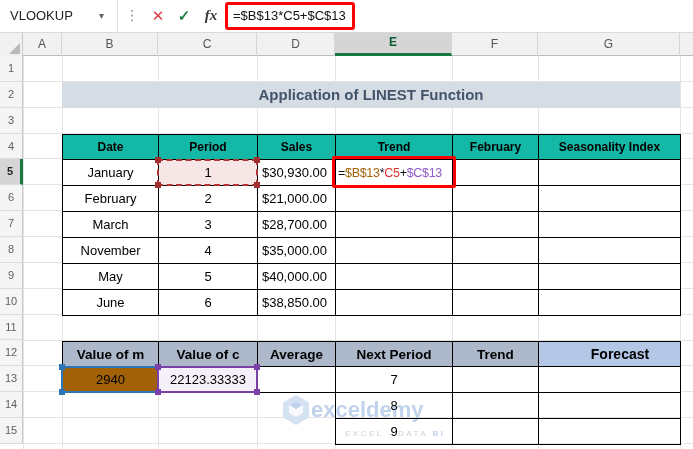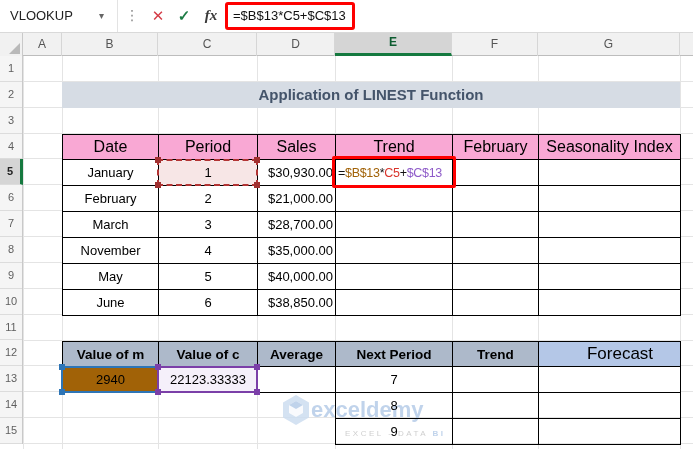--- a/index.html
+++ b/index.html
@@ -59,24 +59,24 @@
   .grid { position:absolute; display:grid; z-index:10;
           grid-template-columns:96px 99px 78px 117px 86px 142px;
           grid-auto-rows:25.87px;
           border-top:1.5px solid #000; border-left:1.5px solid #000; }
   .t1  { left:62px;  top:133.6px; }
   .t2a { left:62px;  top:340.6px; }
   .t2b { left:335px; top:392.3px; grid-template-columns:117px 86px 142px; }
   .tc { border-right:1.5px solid #000; border-bottom:1.5px solid #000;
         font-size:13px; color:#000; display:flex; align-items:center;
         justify-content:center; background:transparent; }
-  .hgreen { background:#f9a8d4; font-weight:normal; font-size:16px; }
+  .hgreen { background:#14b8a6; font-weight:bold; font-size:12px; }
   .hgray  { background:#adb9ca; font-weight:bold; font-size:13.5px; }
-  .hblue  { background:#b4c7e7; font-weight:normal; font-size:17px;padding-left:21px; }
-  .money  { justify-content:flex-end; padding-right:2px; }
+  .hblue  { background:#b4c7e7; font-weight:bold; font-size:14px;padding-left:21px; }
+  .money  { justify-content:flex-end; padding-right:8px; }
   .white  { background:#fff; }
   .c5bg   { background:#f7e6e6; }
   .b13bg  { background:#a16207; }
   .c13bg  { background:#f5f0fa; }
   .fcell  { justify-content:flex-start; padding-left:2px; font-size:12.5px; letter-spacing:-0.3px; }
   .f-blue{color:#a16207;} .f-red{color:#d9342b;} .f-purple{color:#8e5bc8;} .f-k{color:#111;}
 
   
   .ov { position:absolute; z-index:20; }
   .ov-c5  { left:157px; top:158.5px; width:101px; height:27.5px; border:2px dashed #b23434; }

